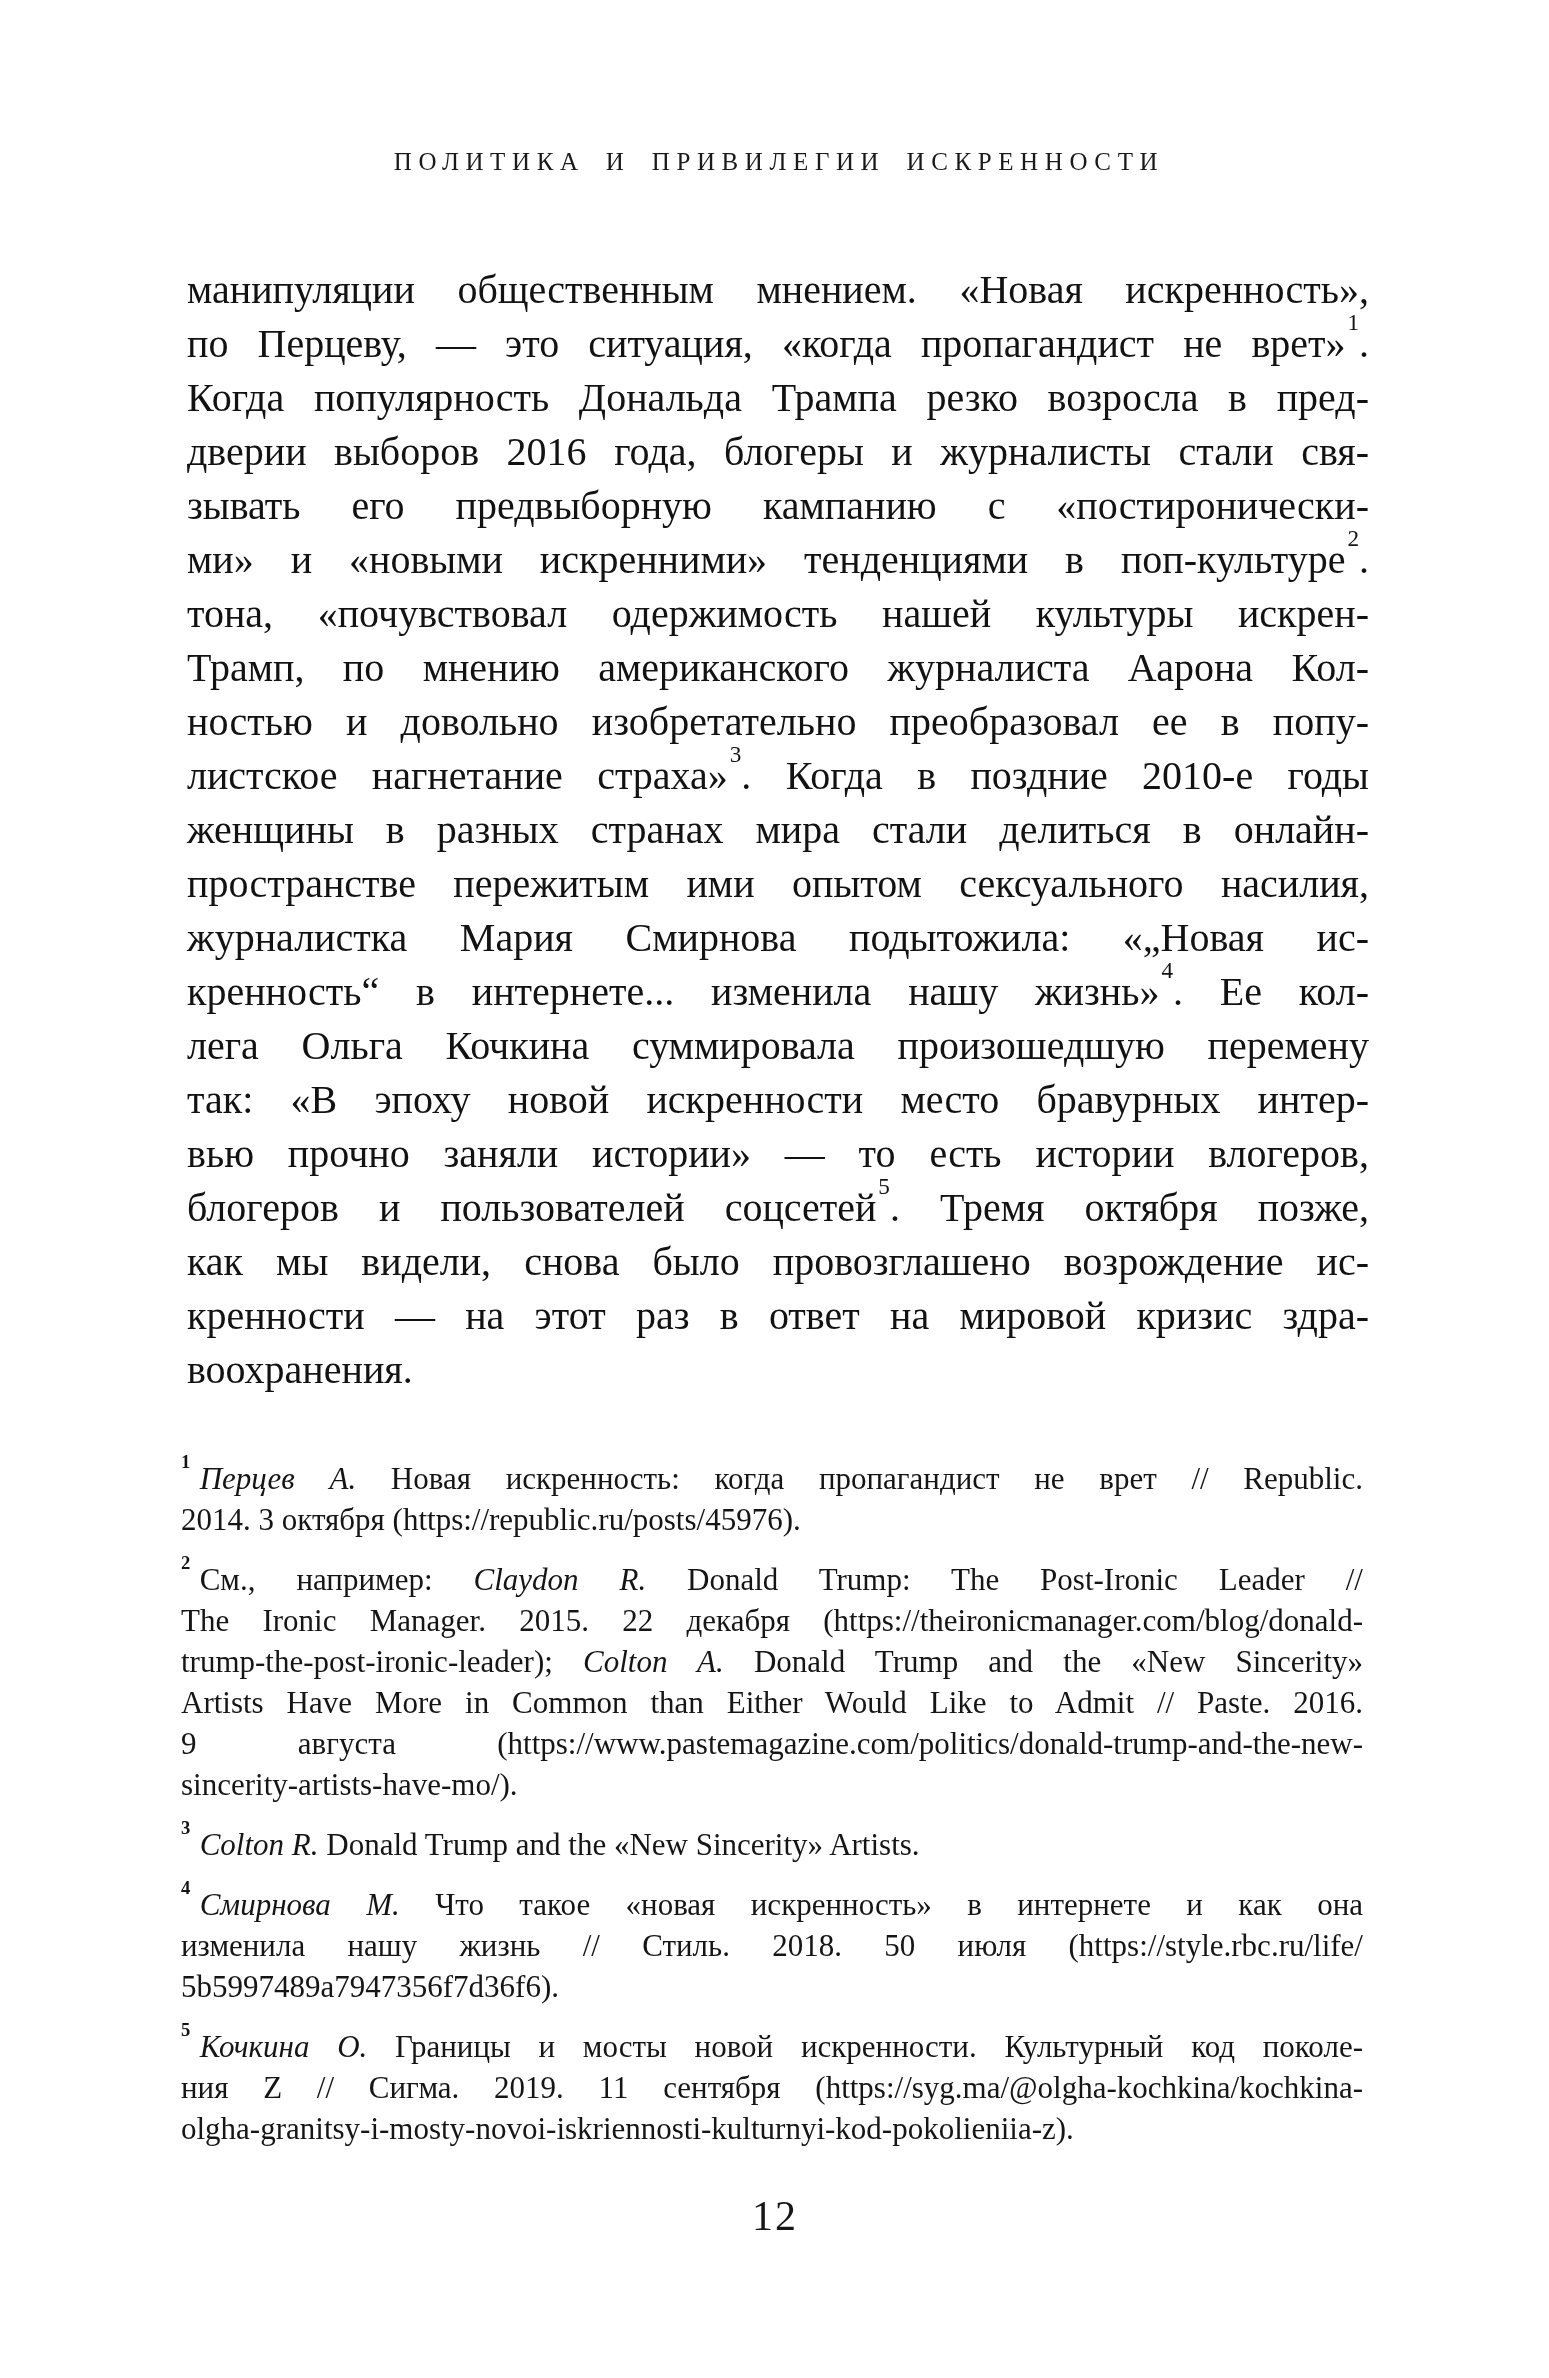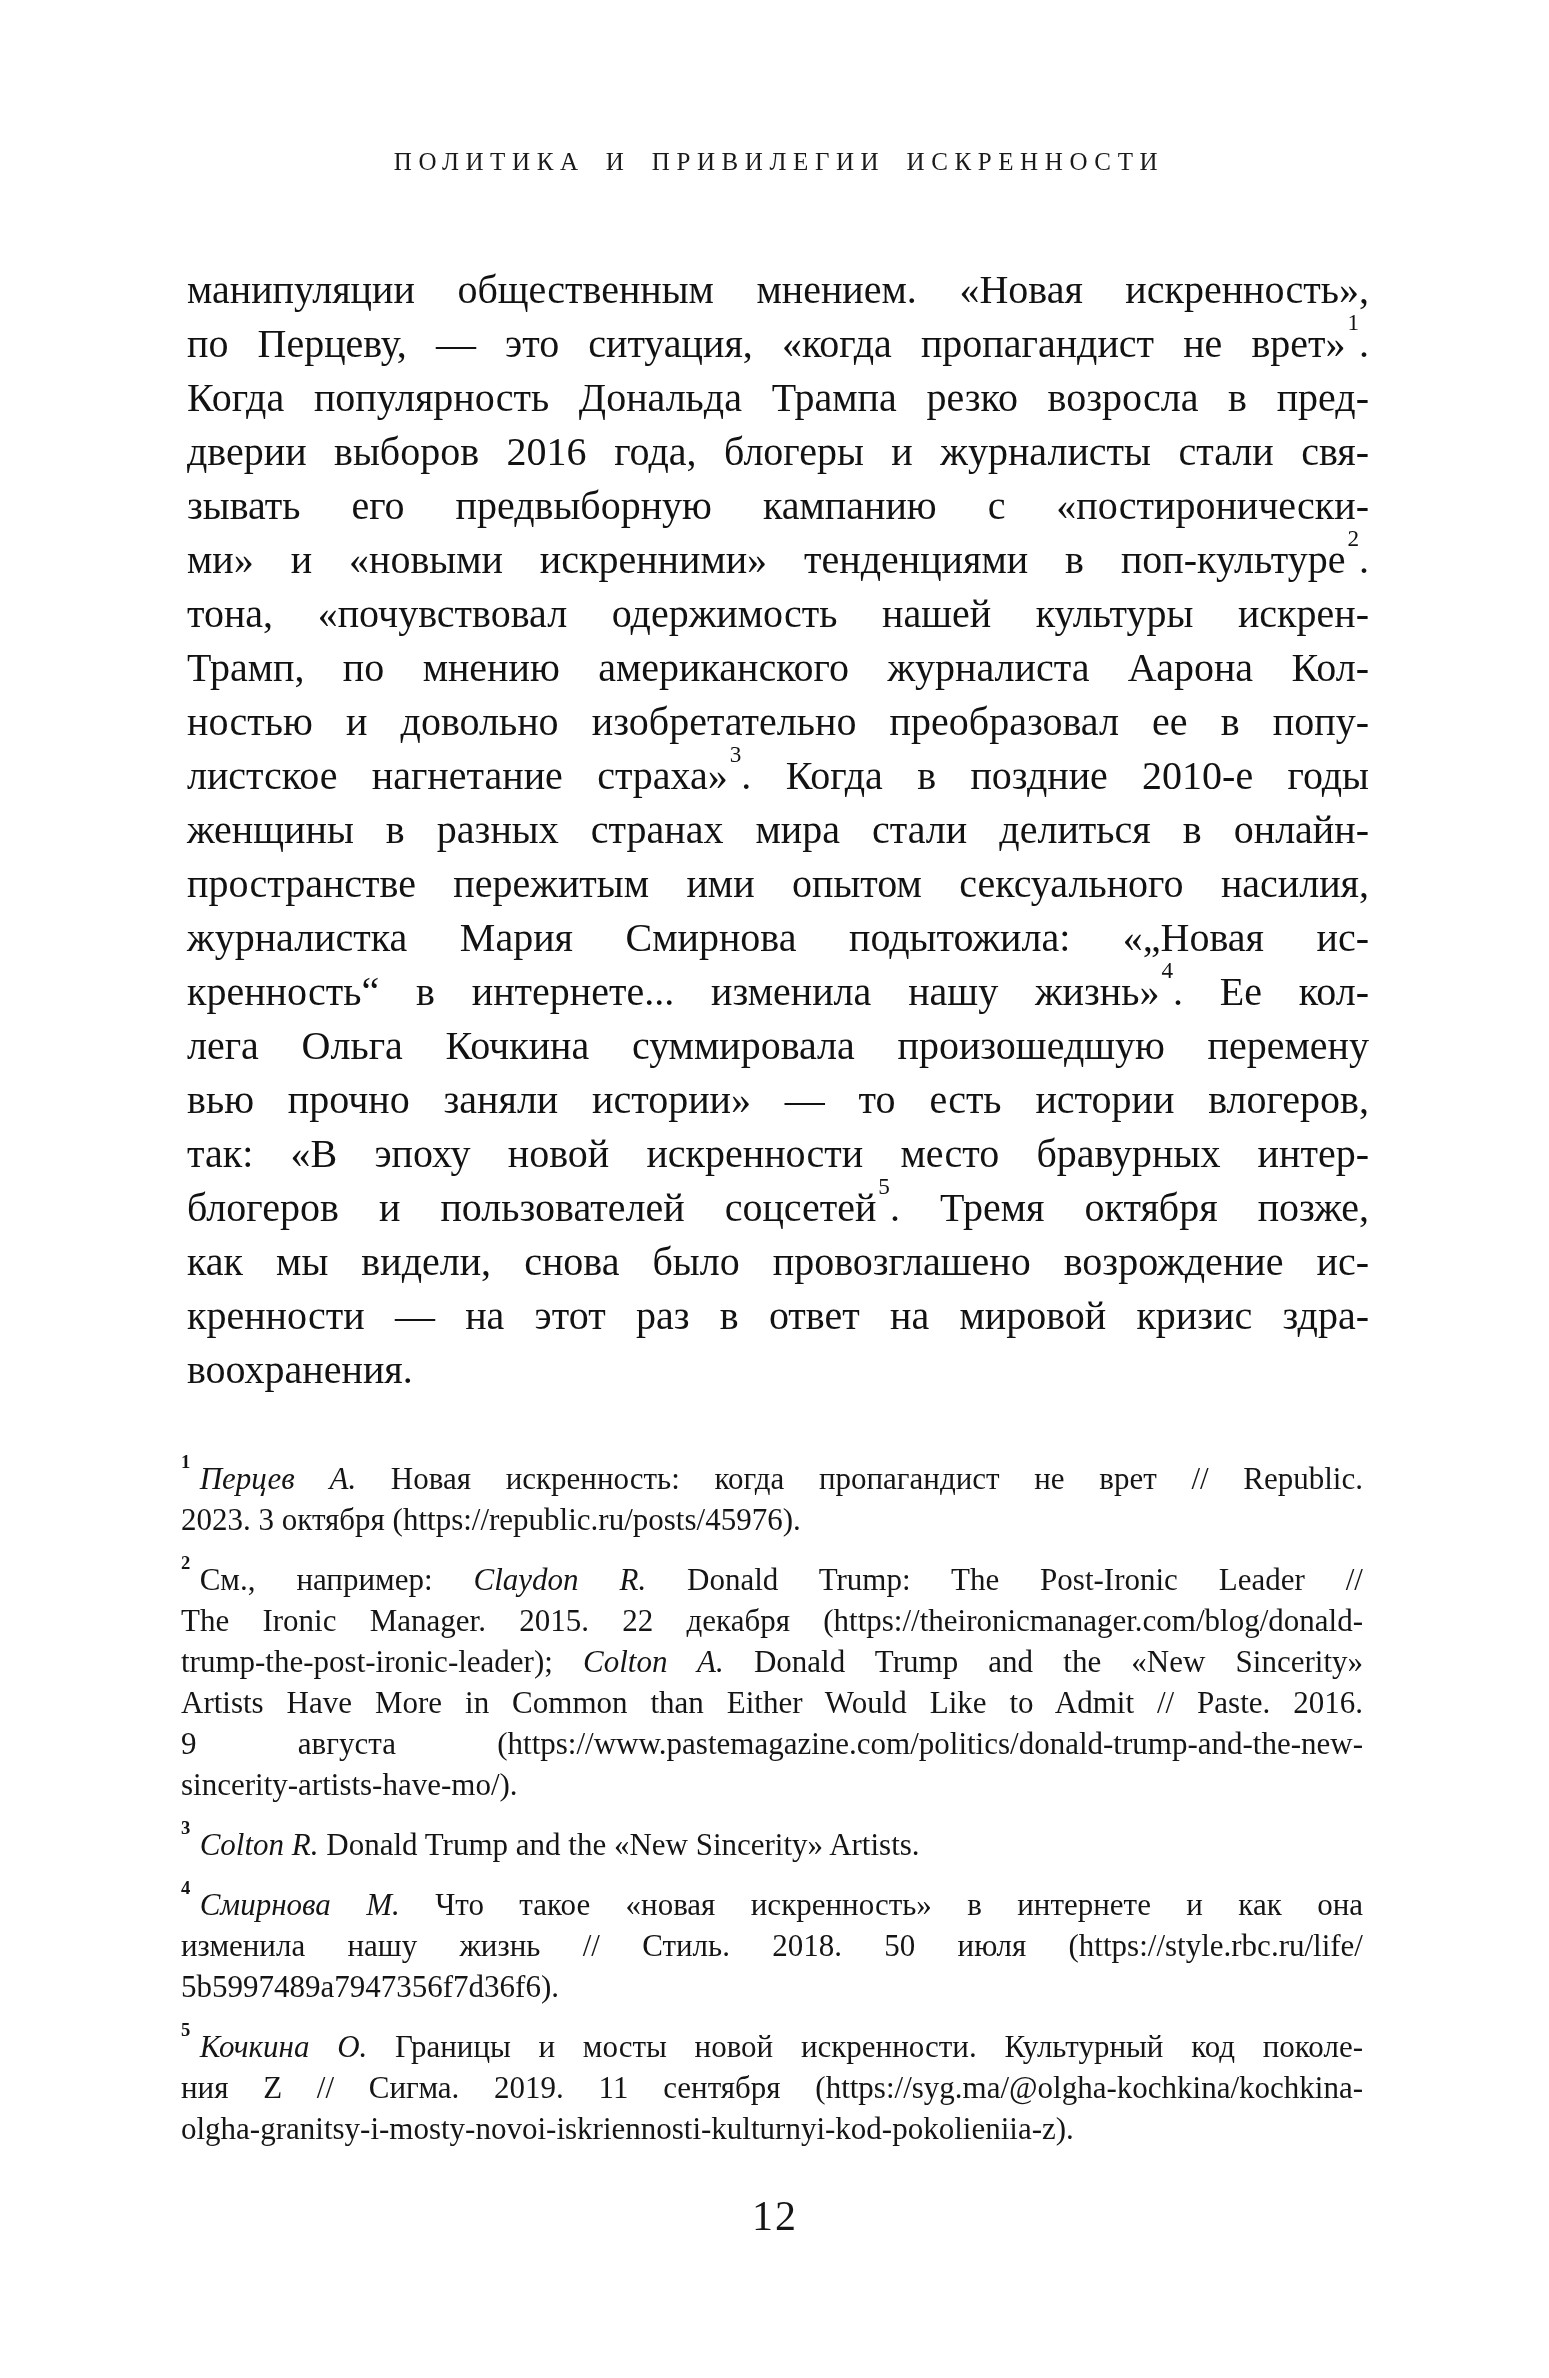--- a/index.html
+++ b/index.html
@@ -51,32 +51,32 @@
       <div class="tline"><span>ми» и «новыми искренними» тенденциями в поп-культуре</span><sup class="sup">2</sup><span>.</span></div>
       <div class="tline"><span>тона, «почувствовал одержимость нашей культуры искрен-</span></div>
       <div class="tline"><span>Трамп, по мнению американского журналиста Аарона Кол-</span></div>
       <div class="tline"><span>ностью и довольно изобретательно преобразовал ее в попу-</span></div>
       <div class="tline"><span>листское нагнетание страха»</span><sup class="sup">3</sup><span>. Когда в поздние 2010-е годы</span></div>
       <div class="tline"><span>женщины в разных странах мира стали делиться в онлайн-</span></div>
       <div class="tline"><span>пространстве пережитым ими опытом сексуального насилия,</span></div>
       <div class="tline"><span>журналистка Мария Смирнова подытожила: «„Новая ис-</span></div>
       <div class="tline"><span>кренность“ в интернете... изменила нашу жизнь»</span><sup class="sup">4</sup><span>. Ее кол-</span></div>
       <div class="tline"><span>лега Ольга Кочкина суммировала произошедшую перемену</span></div>
+      <div class="tline"><span>так: «В эпоху новой искренности место бравурных интер-</span></div>
       <div class="tline"><span>вью прочно заняли истории» — то есть истории влогеров,</span></div>
-      <div class="tline"><span>так: «В эпоху новой искренности место бравурных интер-</span></div>
       <div class="tline"><span>блогеров и пользователей соцсетей</span><sup class="sup">5</sup><span>. Тремя октября позже,</span></div>
       <div class="tline"><span>как мы видели, снова было провозглашено возрождение ис-</span></div>
       <div class="tline"><span>кренности — на этот раз в ответ на мировой кризис здра-</span></div>
       <div class="tline last"><span>воохранения.</span></div>
     </div>
 
   <div class="footnotes">
       <div class="footnote">
         <div class="tline"><sup class="fn-marker">1</sup><span class="it">Перцев А.</span><span> Новая искренность: когда пропагандист не врет // Republic.</span></div>
-        <div class="tline last"><span>2023. 3 октября (https://republic.ru/posts/45976).</span></div>
+        <div class="tline last"><span>2014. 3 октября (https://republic.ru/posts/45976).</span></div>
       </div>
       <div class="footnote">
         <div class="tline"><sup class="fn-marker">2</sup><span>См., например: </span><span class="it">Claydon R.</span><span> Donald Trump: The Post-Ironic Leader //</span></div>
         <div class="tline"><span>The Ironic Manager. 2015. 22 декабря (https://theironicmanager.com/blog/donald-</span></div>
         <div class="tline"><span>trump-the-post-ironic-leader); </span><span class="it">Colton A.</span><span> Donald Trump and the «New Sincerity»</span></div>
         <div class="tline"><span>Artists Have More in Common than Either Would Like to Admit // Paste. 2016.</span></div>
         <div class="tline"><span>9 августа (https://www.pastemagazine.com/politics/donald-trump-and-the-new-</span></div>
         <div class="tline last"><span>sincerity-artists-have-mo/).</span></div>
       </div>
       <div class="footnote">

